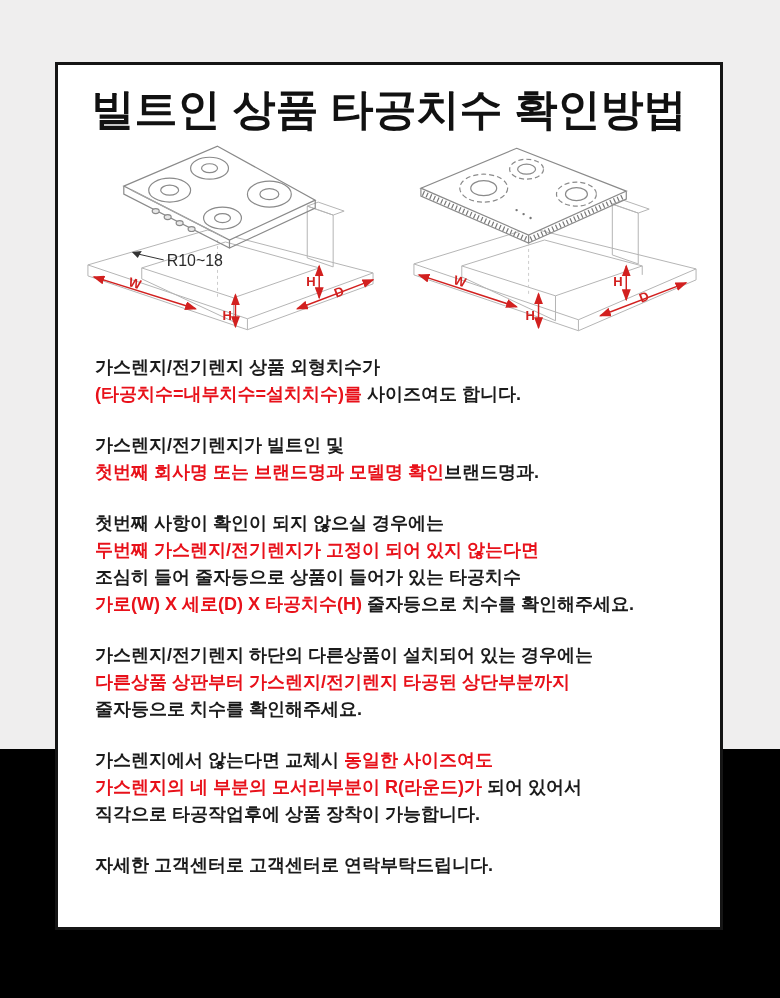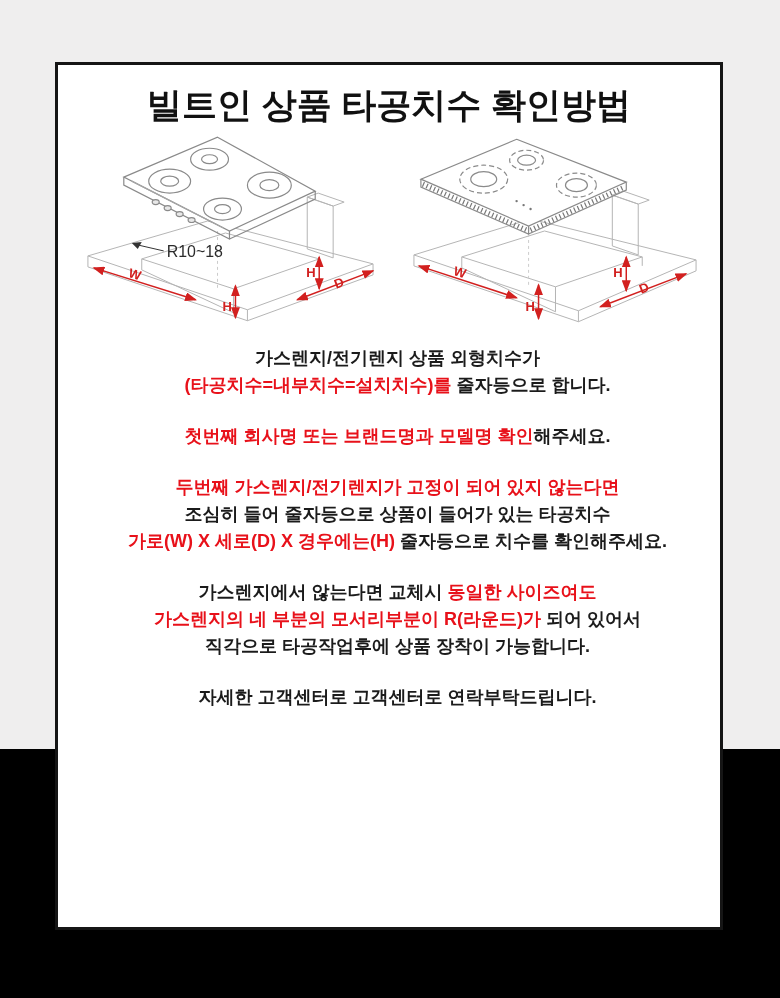--- a/index.html
+++ b/index.html
@@ -8,27 +8,27 @@
     font-family:"Liberation Sans","DejaVu Sans",sans-serif;overflow:hidden;
   }
   .bg-top{position:absolute;left:0;top:0;width:780px;height:749px;background:#efeeee;}
   .bg-bottom{position:absolute;left:0;top:749px;width:780px;height:249px;background:#000;}
   .card{
     position:absolute;left:55px;top:62px;width:662px;height:862px;
     background:#fff;border:3px solid #151515;box-sizing:content-box;
   }
   .title{
     margin:20px 4px 0;text-align:center;color:#111;
-    font-size:35px;font-weight:700;letter-spacing:0px;line-height:1.15;
+    font-size:43px;font-weight:700;letter-spacing:0px;line-height:1.15;
     white-space:nowrap;
   }
   .diagrams{display:flex;margin-top:4px;height:200px;}
   .diagram{width:331px;height:200px;flex:0 0 331px;}
   .content{padding:16px 20px 0 37px;color:#1b1b1b;font-size:18px;line-height:27px;font-weight:600;}
-  .content p{margin:0 0 24px;text-align:center;}
+  .content p{margin:0 0 24px;}
   .ln{display:block;white-space:nowrap;}
   .red{color:#e8111a;font-weight:700;margin-top:40px;}
   svg text.dim{font-family:"Liberation Sans","DejaVu Sans",sans-serif;font-size:13px;font-weight:bold;fill:#d2201f;}
   svg text.rad{font-family:"Liberation Sans","DejaVu Sans",sans-serif;font-size:16px;fill:#2b2b2b;}
 </style>
 </head>
 <body>
 
 <div class="bg-top"></div>
 <div class="bg-bottom"></div>
@@ -135,33 +135,40 @@
       <text class="dim" x="137" y="182">H</text>
       <text class="dim" x="225" y="148">H</text>
       <text class="dim" x="253" y="165" transform="rotate(-21 253 165)">D</text>
     </svg>
   </div>
 
   <div class="content">
 
     <p>
       <span class="ln"><span>가스렌지/전기렌지 상품 외형치수가</span></span>
-      <span class="ln"><span class="red">(타공치수=내부치수=설치치수)를</span><span> 줄자등으로 합니다.</span></span>
+      <span class="ln"><span class="red">(타공치수=내부치수=설치치수)를</span><span> 사이즈여도 합니다.</span></span>
     </p>
 
     <p>
-      <span class="ln"><span class="red">첫번째 회사명 또는 브랜드명과 모델명 확인</span><span>해주세요.</span></span>
+      <span class="ln"><span>가스렌지/전기렌지가 빌트인 및</span></span>
+      <span class="ln"><span class="red">첫번째 회사명 또는 브랜드명과 모델명 확인</span><span>브랜드명과.</span></span>
     </p>
 
     <p>
+      <span class="ln"><span>첫번째 사항이 확인이 되지 않으실 경우에는</span></span>
       <span class="ln"><span class="red">두번째 가스렌지/전기렌지가 고정이 되어 있지 않는다면</span></span>
       <span class="ln"><span>조심히 들어 줄자등으로 상품이 들어가 있는 타공치수</span></span>
-      <span class="ln"><span class="red">가로(W) X 세로(D) X 경우에는(H)</span><span> 줄자등으로 치수를 확인해주세요.</span></span>
+      <span class="ln"><span class="red">가로(W) X 세로(D) X 타공치수(H)</span><span> 줄자등으로 치수를 확인해주세요.</span></span>
     </p>
 
+    <p>
+      <span class="ln"><span>가스렌지/전기렌지 하단의 다른상품이 설치되어 있는 경우에는</span></span>
+      <span class="ln"><span class="red">다른상품 상판부터 가스렌지/전기렌지 타공된 상단부분까지</span></span>
+      <span class="ln"><span>줄자등으로 치수를 확인해주세요.</span></span>
+    </p>
 
     <p>
       <span class="ln"><span>가스렌지에서 않는다면 교체시 </span><span class="red">동일한 사이즈여도</span></span>
       <span class="ln"><span class="red">가스렌지의 네 부분의 모서리부분이 R(라운드)가 </span><span>되어 있어서</span></span>
       <span class="ln"><span>직각으로 타공작업후에 상품 장착이 가능합니다.</span></span>
     </p>
 
     <p>
       <span class="ln"><span>자세한 고객센터로 고객센터로 연락부탁드립니다.</span></span>
     </p>

